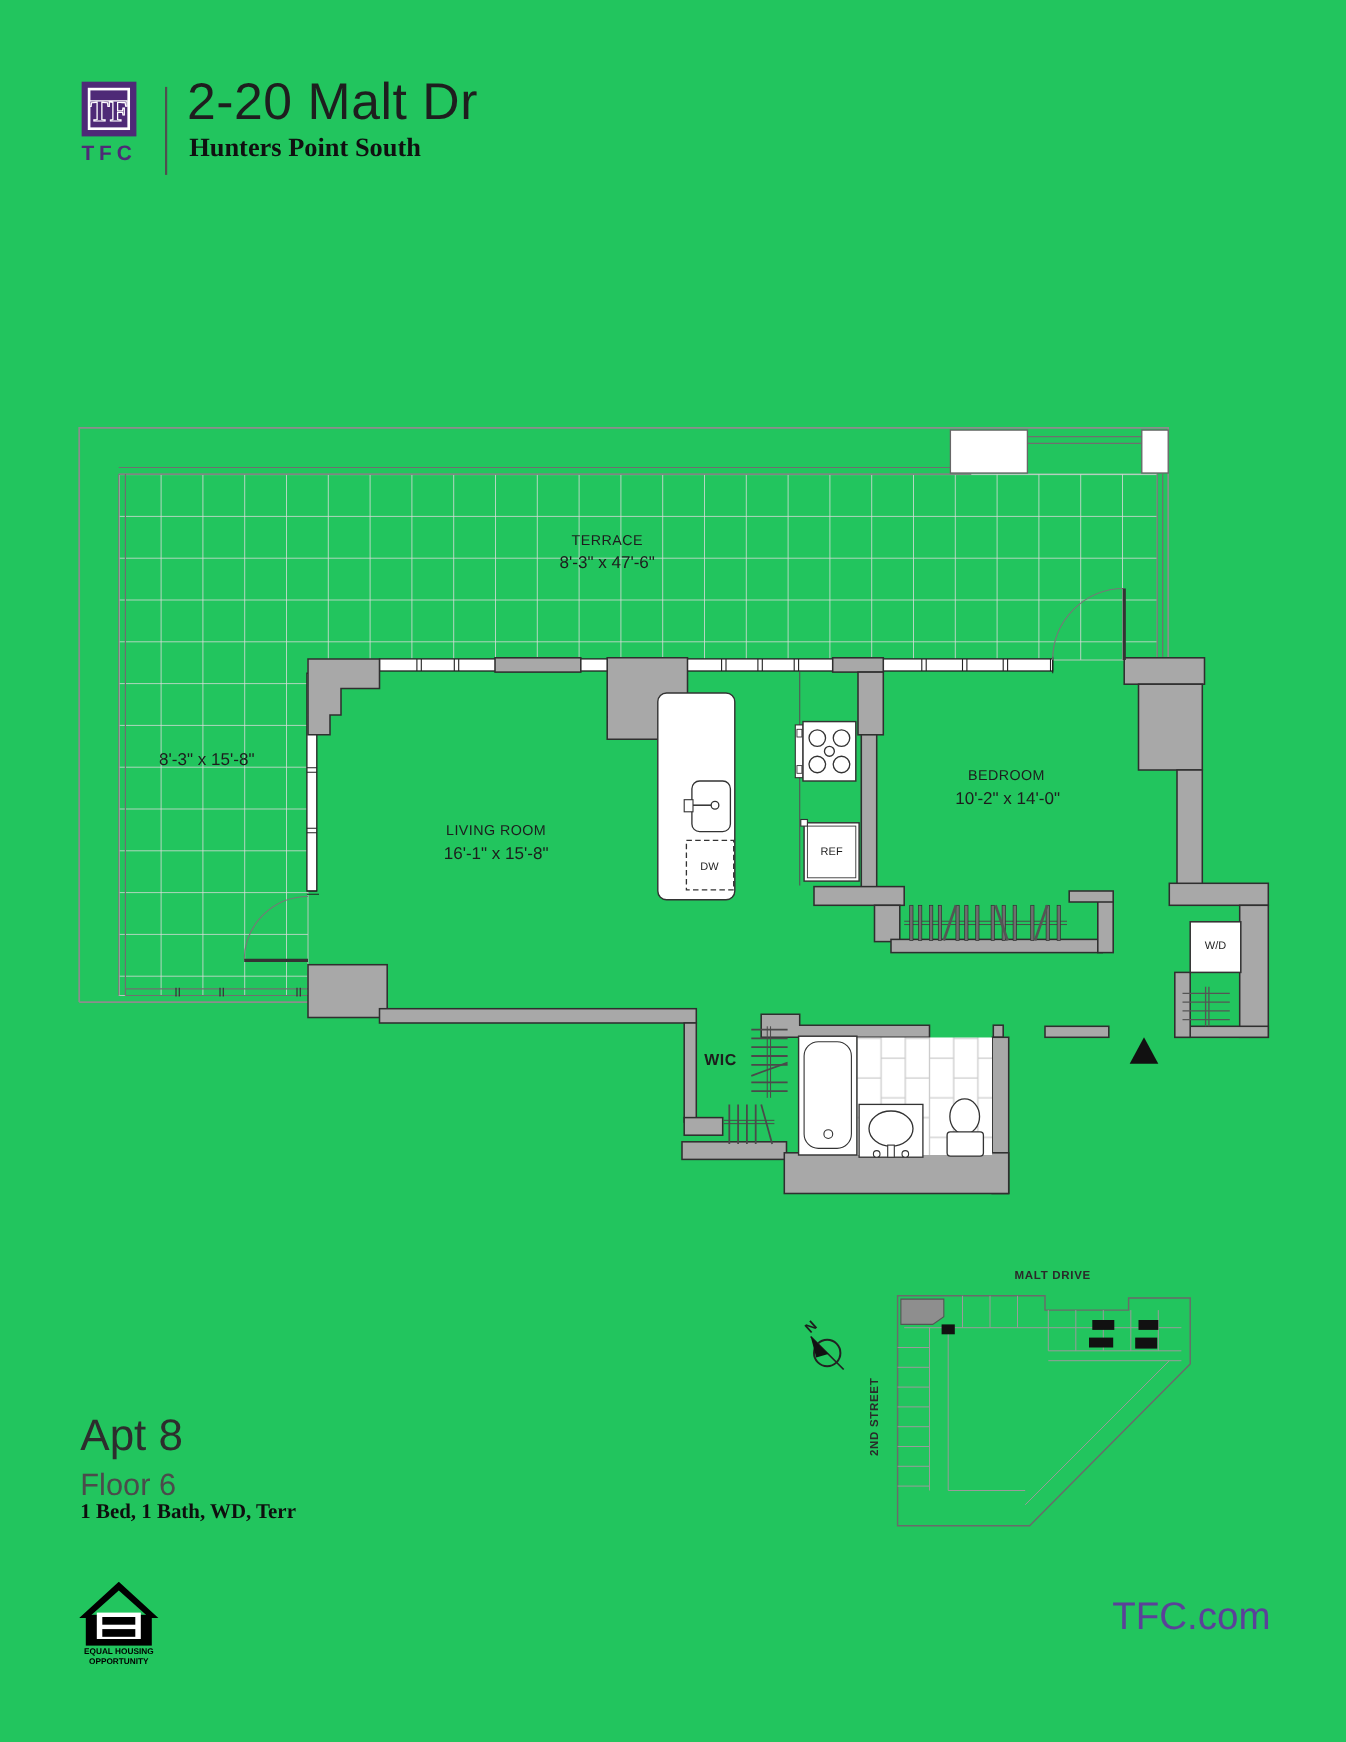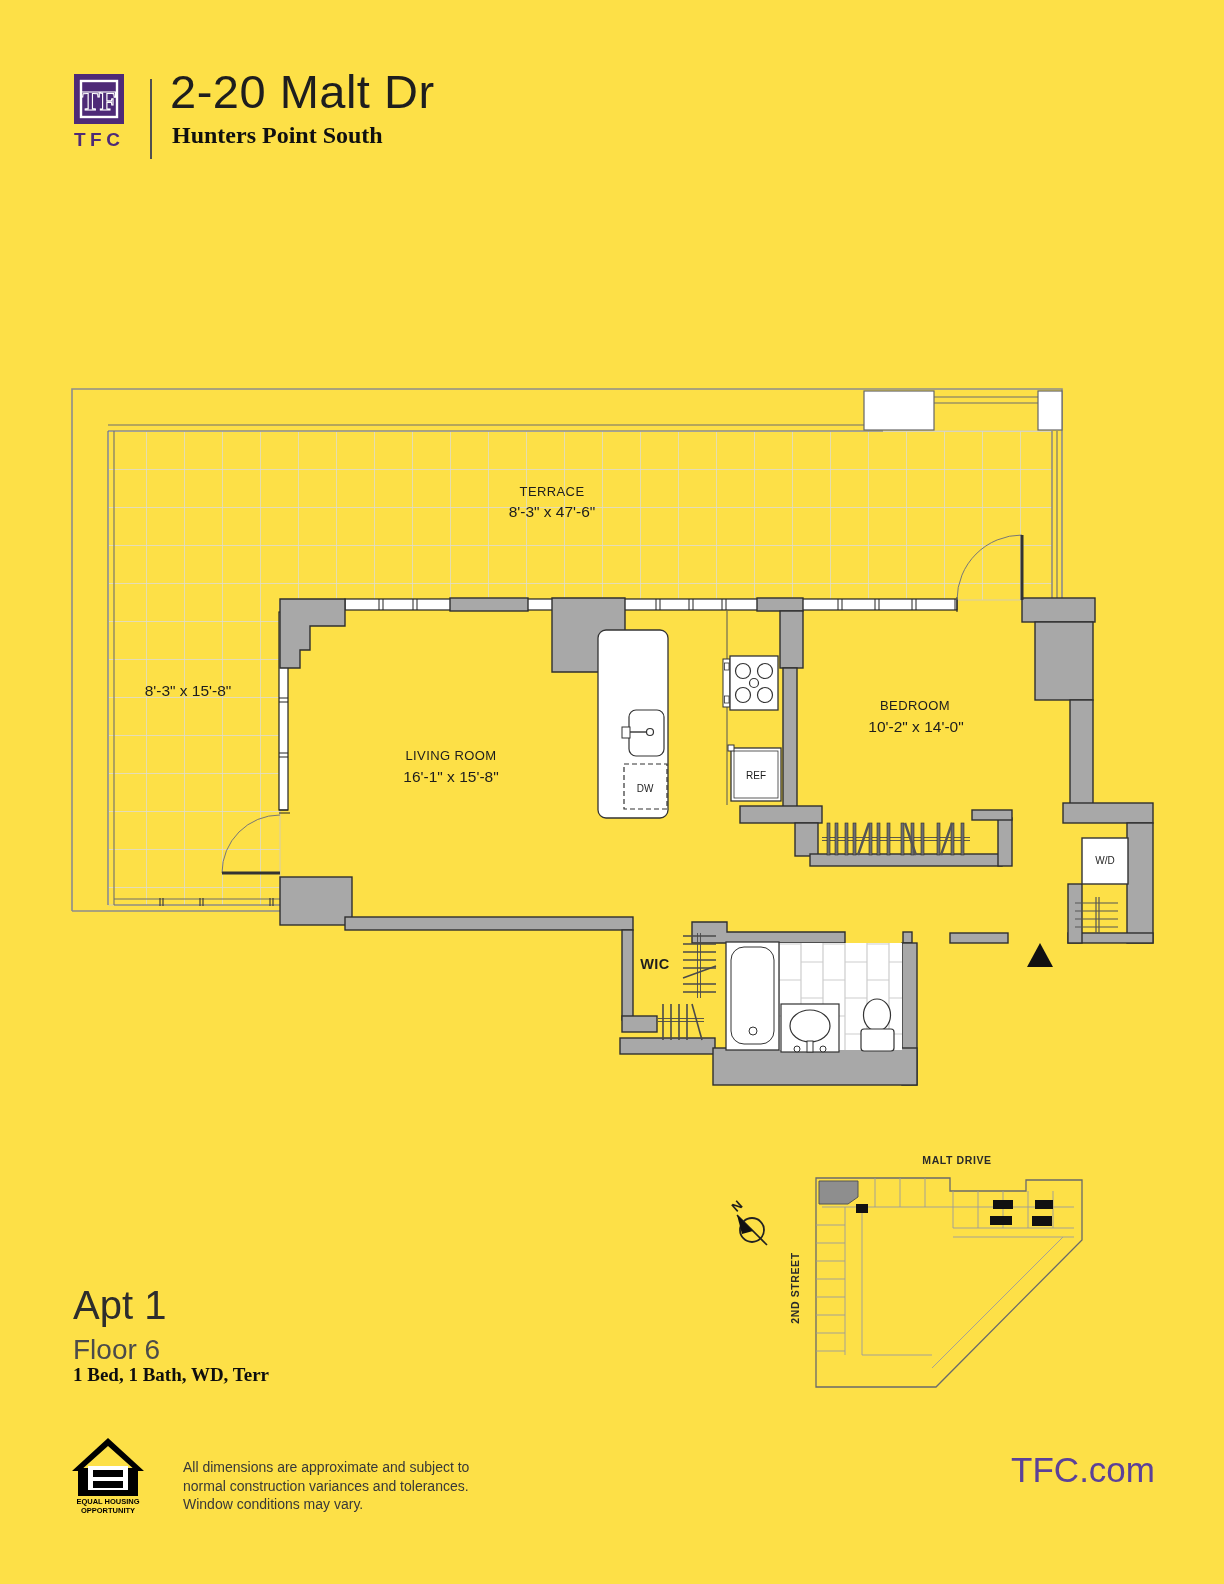--- a/index.html
+++ b/index.html
@@ -1,16 +1,16 @@
 <!DOCTYPE html>
 <html><head>
 <meta charset="utf-8">
 <style>
   html,body{margin:0;padding:0;background:#fff;}
-  .page{position:relative;width:1224px;height:1584px;background:#fde047;overflow:hidden;
+  .page{position:relative;width:1224px;height:1584px;background:#22c55e;overflow:hidden;
         font-family:"Liberation Sans",sans-serif;color:#1c1c1c;}
   .abs{position:absolute;}
   .lbl{position:absolute;transform:translate(-50%,-50%);white-space:nowrap;color:#1d1d1d;}
   .room-name{font-size:13px;letter-spacing:.4px;font-weight:500;}
   .room-dims{font-size:15.5px;}
   .fixture{font-size:10px;font-weight:500;}
   .wic{font-size:14.5px;font-weight:600;letter-spacing:.5px;}
   .street{font-size:10.5px;font-weight:bold;letter-spacing:.6px;color:#2a2a2a;}
   .north{font-size:13px;font-weight:bold;}
   .logo-brand{position:absolute;left:74px;top:129px;width:50px;font-size:19px;font-weight:bold;
@@ -256,35 +256,30 @@
   <div class="lbl room-dims" style="left:916px;top:727px">10'-2" x 14'-0"</div>
   <div class="lbl wic" style="left:655px;top:964px">WIC</div>
   <div class="lbl fixture" style="left:645px;top:788px">DW</div>
   <div class="lbl fixture" style="left:756px;top:775px">REF</div>
   <div class="lbl fixture" style="left:1105px;top:860px">W/D</div>
 
   <div class="lbl street" style="left:957px;top:1160px">MALT DRIVE</div>
   <div class="lbl street" style="left:795px;top:1288px;transform:translate(-50%,-50%) rotate(-90deg)">2ND STREET</div>
   <div class="lbl north" style="left:737px;top:1206px;transform:translate(-50%,-50%) rotate(-42deg)">N</div>
 
-  <div class="apt">Apt 1</div>
+  <div class="apt">Apt 8</div>
   <div class="floor">Floor 6</div>
   <div class="features">1 Bed, 1 Bath, WD, Terr</div>
 
   <svg class="abs" style="left:70px;top:1438px" width="76" height="62" viewBox="0 0 76 62">
     <polygon points="38,0 74,33 66,33 38,8 10,33 2,33" fill="#000"></polygon>
     <rect x="8" y="30" width="60" height="28" fill="#000"></rect>
     <rect x="18" y="28" width="40" height="24" fill="#fff"></rect>
     <rect x="23" y="32" width="30" height="7" fill="#000"></rect>
     <rect x="23" y="43" width="30" height="7" fill="#000"></rect>
   </svg>
   <div class="eho-text">
     <span>EQUAL HOUSING</span><br>
     <span>OPPORTUNITY</span>
   </div>
-  <div class="disclaimer">
-    <div>All dimensions are approximate and subject to</div>
-    <div>normal construction variances and tolerances.</div>
-    <div>Window conditions may vary.</div>
-  </div>
   <div class="website">TFC.com</div>
 
 </div>
 
 </body></html>

